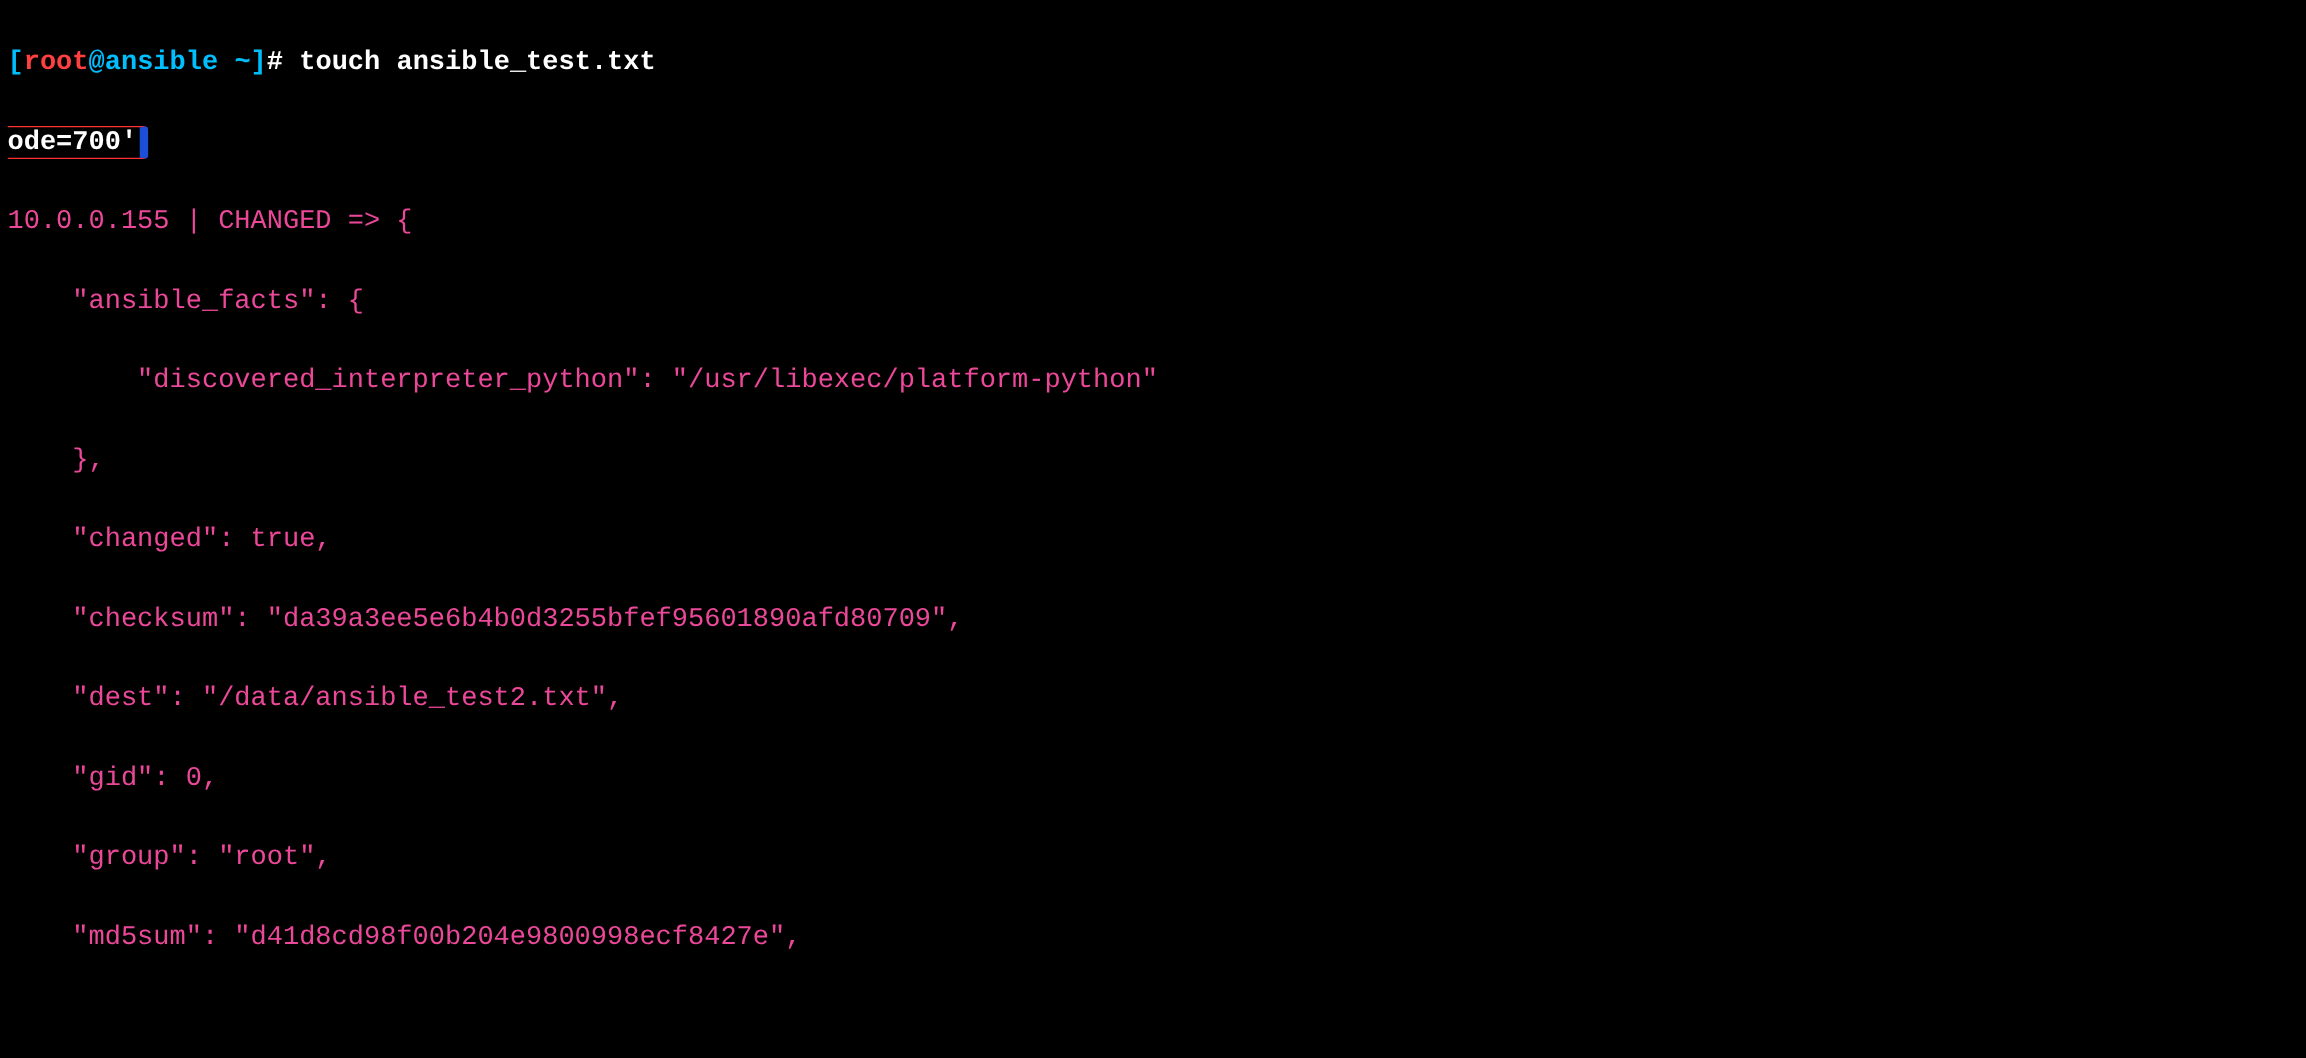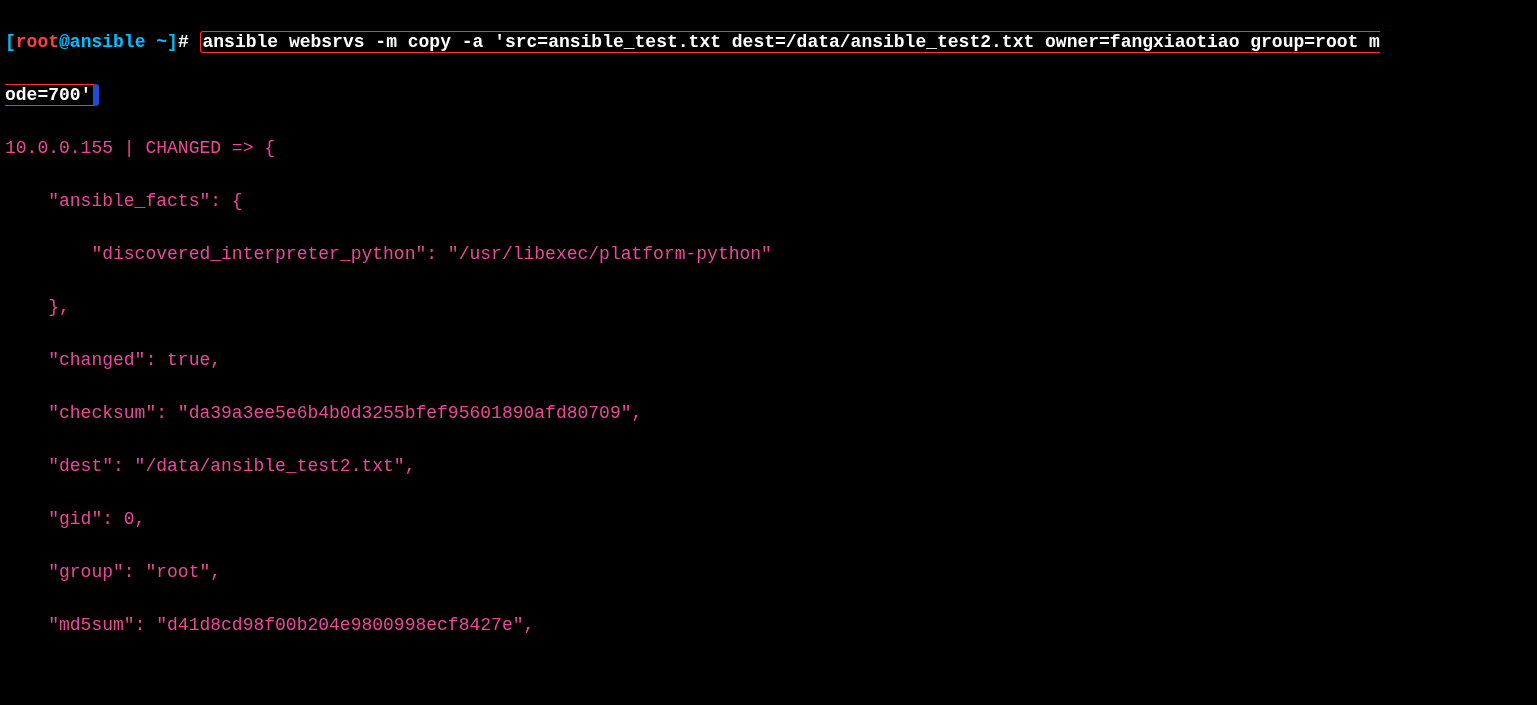--- a/index.html
+++ b/index.html
@@ -42,21 +42,21 @@
     border-top-right-radius: 3px;
     border-bottom-right-radius: 3px;
     padding-right: 2px;
     display: inline;
   }
 </style>
 </head>
 <body>
 
 <div class="terminal">
-<div><span class="bracket">[</span><span class="user">root</span><span class="at">@</span><span class="host">ansible</span><span class="path"> ~</span><span class="bracket">]</span><span class="hash"># </span><span class="hl-cont-left"><span class="cmd">ansible websrvs -m copy -a 'src=ansible_test.txt dest=/data/ansible_test2.txt owner=fangxiaotiao group=root m</span></span></div>
+<div><span class="bracket">[</span><span class="user">root</span><span class="at">@</span><span class="host">ansible</span><span class="path"> ~</span><span class="bracket">]</span><span class="hash"># </span><span class="cmd">touch ansible_test.txt</span></div>
 <div><span class="hl-cont-right"><span class="cmd">ode=700'</span></span></div>
 <div class="yellow">10.0.0.155 | CHANGED =&gt; {</div>
 <div class="yellow">    "ansible_facts": {</div>
 <div class="yellow">        "discovered_interpreter_python": "/usr/libexec/platform-python"</div>
 <div class="yellow">    },</div>
 <div class="yellow">    "changed": true,</div>
 <div class="yellow">    "checksum": "da39a3ee5e6b4b0d3255bfef95601890afd80709",</div>
 <div class="yellow">    "dest": "/data/ansible_test2.txt",</div>
 <div class="yellow">    "gid": 0,</div>
 <div class="yellow">    "group": "root",</div>

